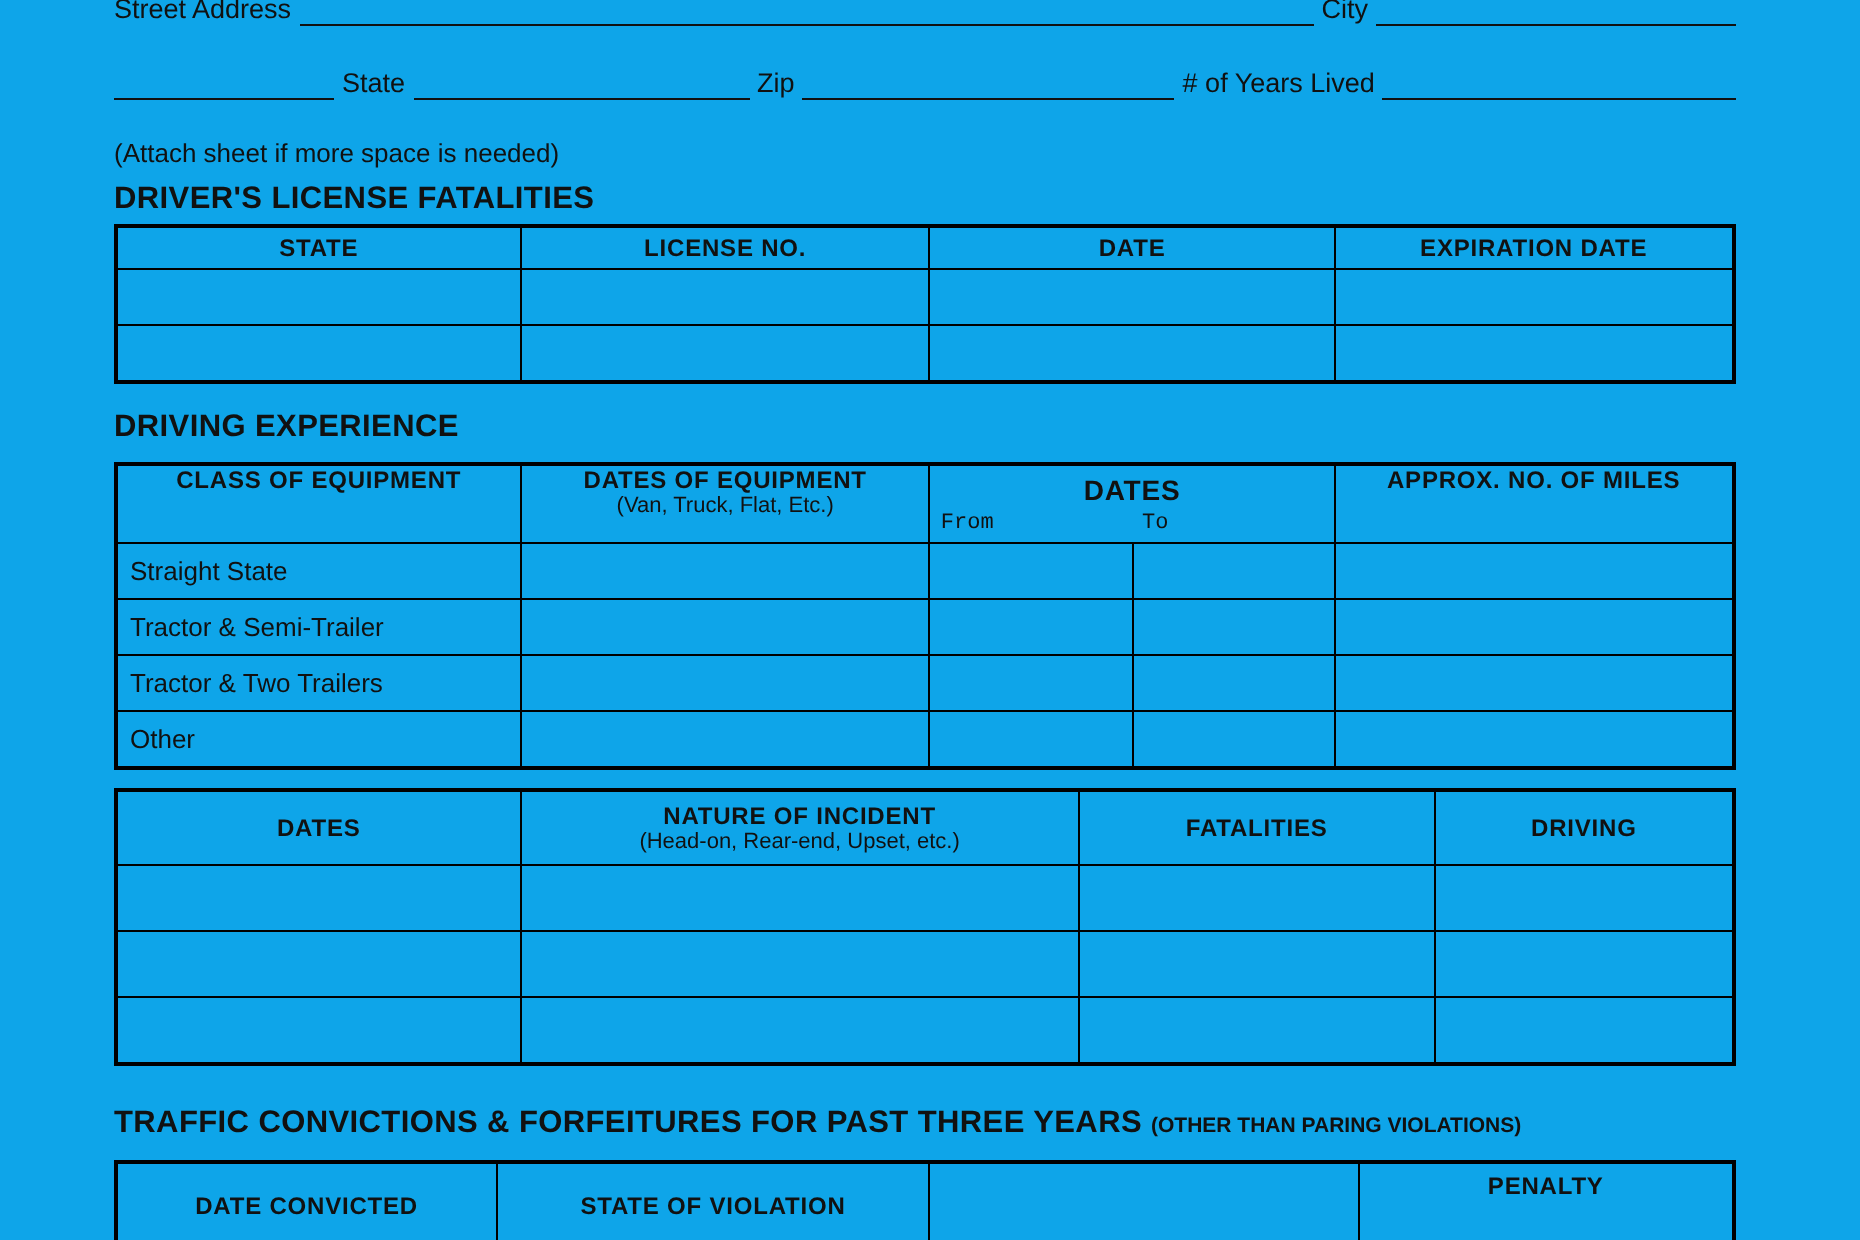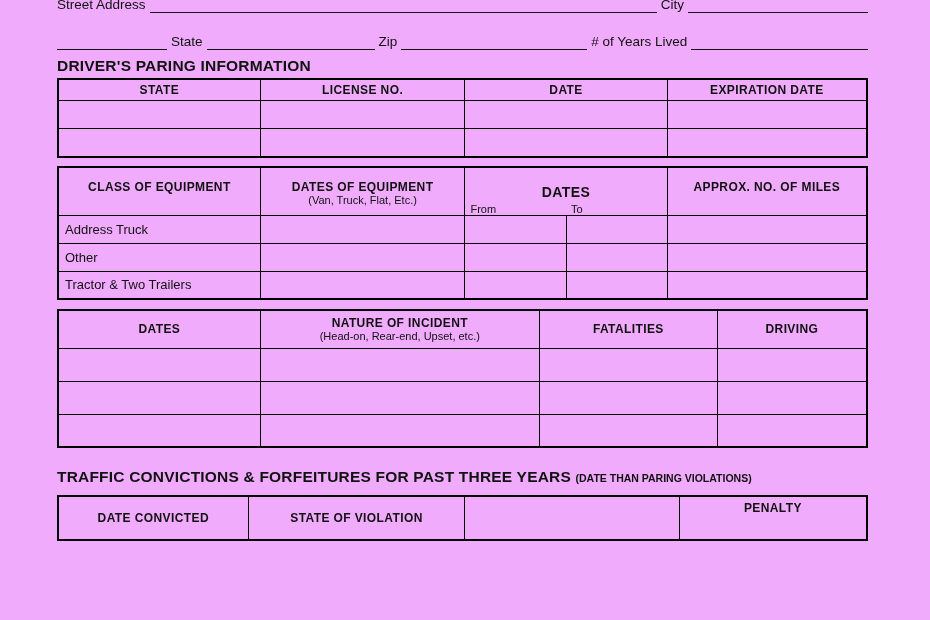--- a/index.html
+++ b/index.html
@@ -1,21 +1,21 @@
 <!DOCTYPE html>
 <html><head>
 <meta charset="utf-8">
 <style>
   * { box-sizing: border-box; margin: 0; padding: 0; }
   html, body { background: #ffffff; }
   .page {
     position: relative;
     width: 930px;
     height: 620px;
-    background: #f0abfc;
+    background: #0ea5e9;
     overflow: hidden;
     font-family: "Liberation Sans", sans-serif;
     color: #111111;
   }
   .content {
     position: absolute;
     left: 57px;
     top: 0;
     width: 811px;
   }
@@ -64,25 +64,25 @@
     letter-spacing: 0.4px;
     text-align: center;
     padding: 3px 2px;
   }
   .sub-head { font-size: 11px; font-weight: normal; letter-spacing: 0; }
   td { font-size: 13px; padding: 2px 6px; }
   .tbl-license { margin-top: 3px; }
   .tbl-license th { height: 20px; vertical-align: middle; }
   .tbl-license td { height: 28px; }
   .tbl-exp { margin-top: 8px; }
-  .tbl-exp th { height: 40px; vertical-align: top; padding-top: 12px; }
+  .tbl-exp th { height: 40px; vertical-align: top; padding-top: 0; }
   .tbl-exp td { height: 28px; vertical-align: middle; }
   .dates-head { padding: 0; }
   .dates-title { text-align: center; padding-top: 4px; }
-  .dates-sub { display: flex; margin-top: 3px; }
+  .dates-sub { display: flex; margin-top: 3px; font-family: Liberation Mono, monospace; }
   .dates-sub span { flex: 1; text-align: left; font-weight: normal; font-size: 11px; letter-spacing: 0; padding-left: 5px; }
   .tbl-acc { margin-top: 9px; }
   .tbl-acc th { height: 38px; vertical-align: middle; }
   .tbl-acc td { height: 33px; }
   .tbl-traffic { margin-top: 8px; }
   .tbl-traffic th { height: 44px; vertical-align: middle; }
   .tbl-traffic th.top-align { vertical-align: top; padding-top: 4px; }
 </style>
 </head>
 <body>
@@ -100,22 +100,23 @@
     <div class="fill-row row2">
       <span class="fill-line" style="width:110px"></span>
       <span class="lbl mid">State</span>
       <span class="fill-line" style="width:168px"></span>
       <span class="lbl mid">Zip</span>
       <span class="fill-line" style="width:186px"></span>
       <span class="lbl mid"># of Years Lived</span>
       <span class="fill-line grow"></span>
     </div>
 
-
-    <div class="sec-title t-license">DRIVER'S PARING INFORMATION</div>
+    <div class="note">(Attach sheet if more space is needed)</div>
+
+    <div class="sec-title t-license">DRIVER'S LICENSE FATALITIES</div>
     <table class="tbl-license">
       <colgroup>
           <col style="width:25%">
           <col style="width:25.3%">
           <col style="width:25%">
           <col style="width:24.7%">
         </colgroup>
       <thead>
         <tr>
           <th>STATE</th>
@@ -133,20 +134,21 @@
         </tr>
         <tr>
           <td></td>
             <td></td>
             <td></td>
             <td></td>
         </tr>
       </tbody>
     </table>
 
+    <div class="sec-title t-exp">DRIVING EXPERIENCE</div>
     <table class="tbl-exp">
       <colgroup>
           <col style="width:25%">
           <col style="width:25.3%">
           <col style="width:12.6%">
           <col style="width:12.4%">
           <col style="width:24.7%">
         </colgroup>
       <thead>
         <tr>
@@ -160,35 +162,42 @@
             <div class="dates-sub">
               <span>From</span>
               <span>To</span>
             </div>
           </th>
           <th>APPROX. NO. OF MILES</th>
         </tr>
       </thead>
       <tbody>
         <tr>
-          <td>Address Truck</td>
+          <td>Straight State</td>
+          <td></td>
+            <td></td>
+            <td></td>
+            <td></td>
+        </tr>
+        <tr>
+          <td>Tractor &amp; Semi-Trailer</td>
+          <td></td>
+            <td></td>
+            <td></td>
+            <td></td>
+        </tr>
+        <tr>
+          <td>Tractor &amp; Two Trailers</td>
           <td></td>
             <td></td>
             <td></td>
             <td></td>
         </tr>
         <tr>
           <td>Other</td>
-          <td></td>
-            <td></td>
-            <td></td>
-            <td></td>
-        </tr>
-        <tr>
-          <td>Tractor &amp; Two Trailers</td>
           <td></td>
             <td></td>
             <td></td>
             <td></td>
         </tr>
       </tbody>
     </table>
 
     <table class="tbl-acc">
       <colgroup>
@@ -225,21 +234,21 @@
           <td></td>
             <td></td>
             <td></td>
             <td></td>
         </tr>
       </tbody>
     </table>
 
     <div class="sec-title t-traffic">
       <span>TRAFFIC CONVICTIONS &amp; FORFEITURES FOR PAST THREE YEARS</span>
-      <span class="small-note">(DATE THAN PARING VIOLATIONS)</span>
+      <span class="small-note">(OTHER THAN PARING VIOLATIONS)</span>
     </div>
     <table class="tbl-traffic">
       <colgroup>
           <col style="width:23.5%">
           <col style="width:26.8%">
           <col style="width:26.5%">
           <col style="width:23.2%">
         </colgroup>
       <thead>
         <tr>

